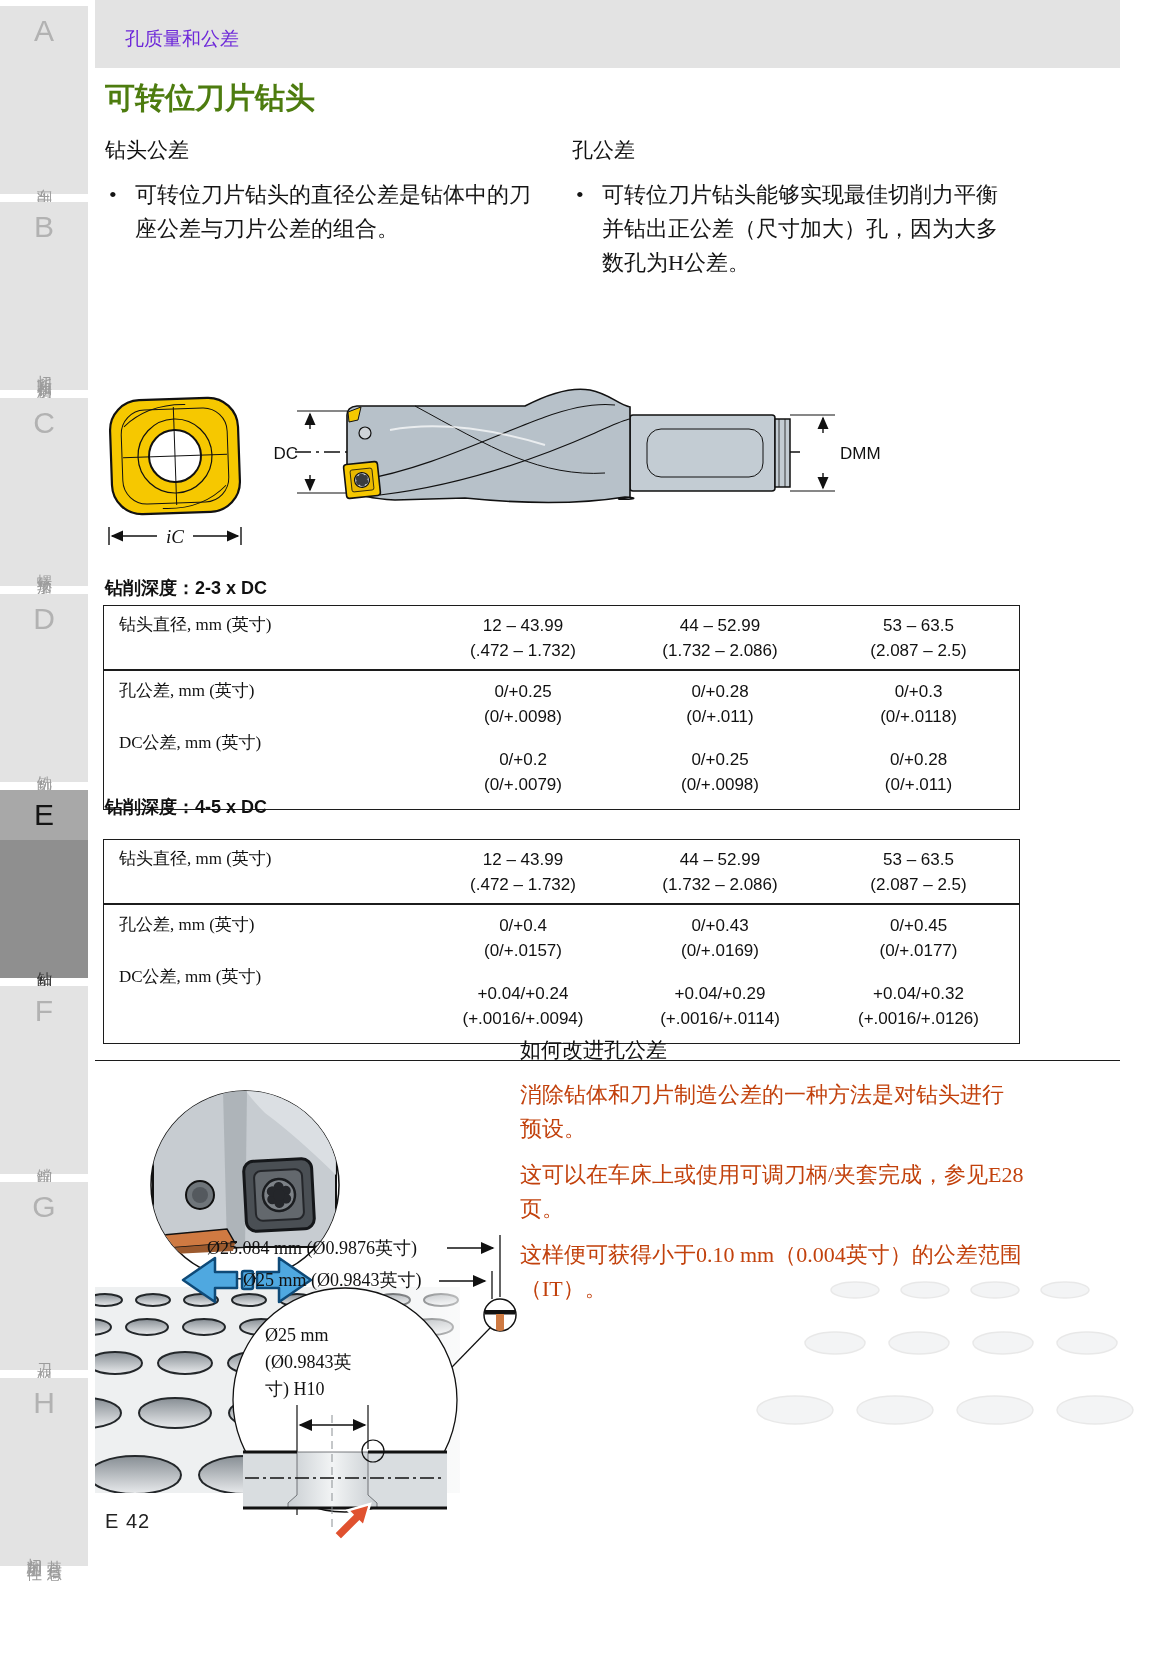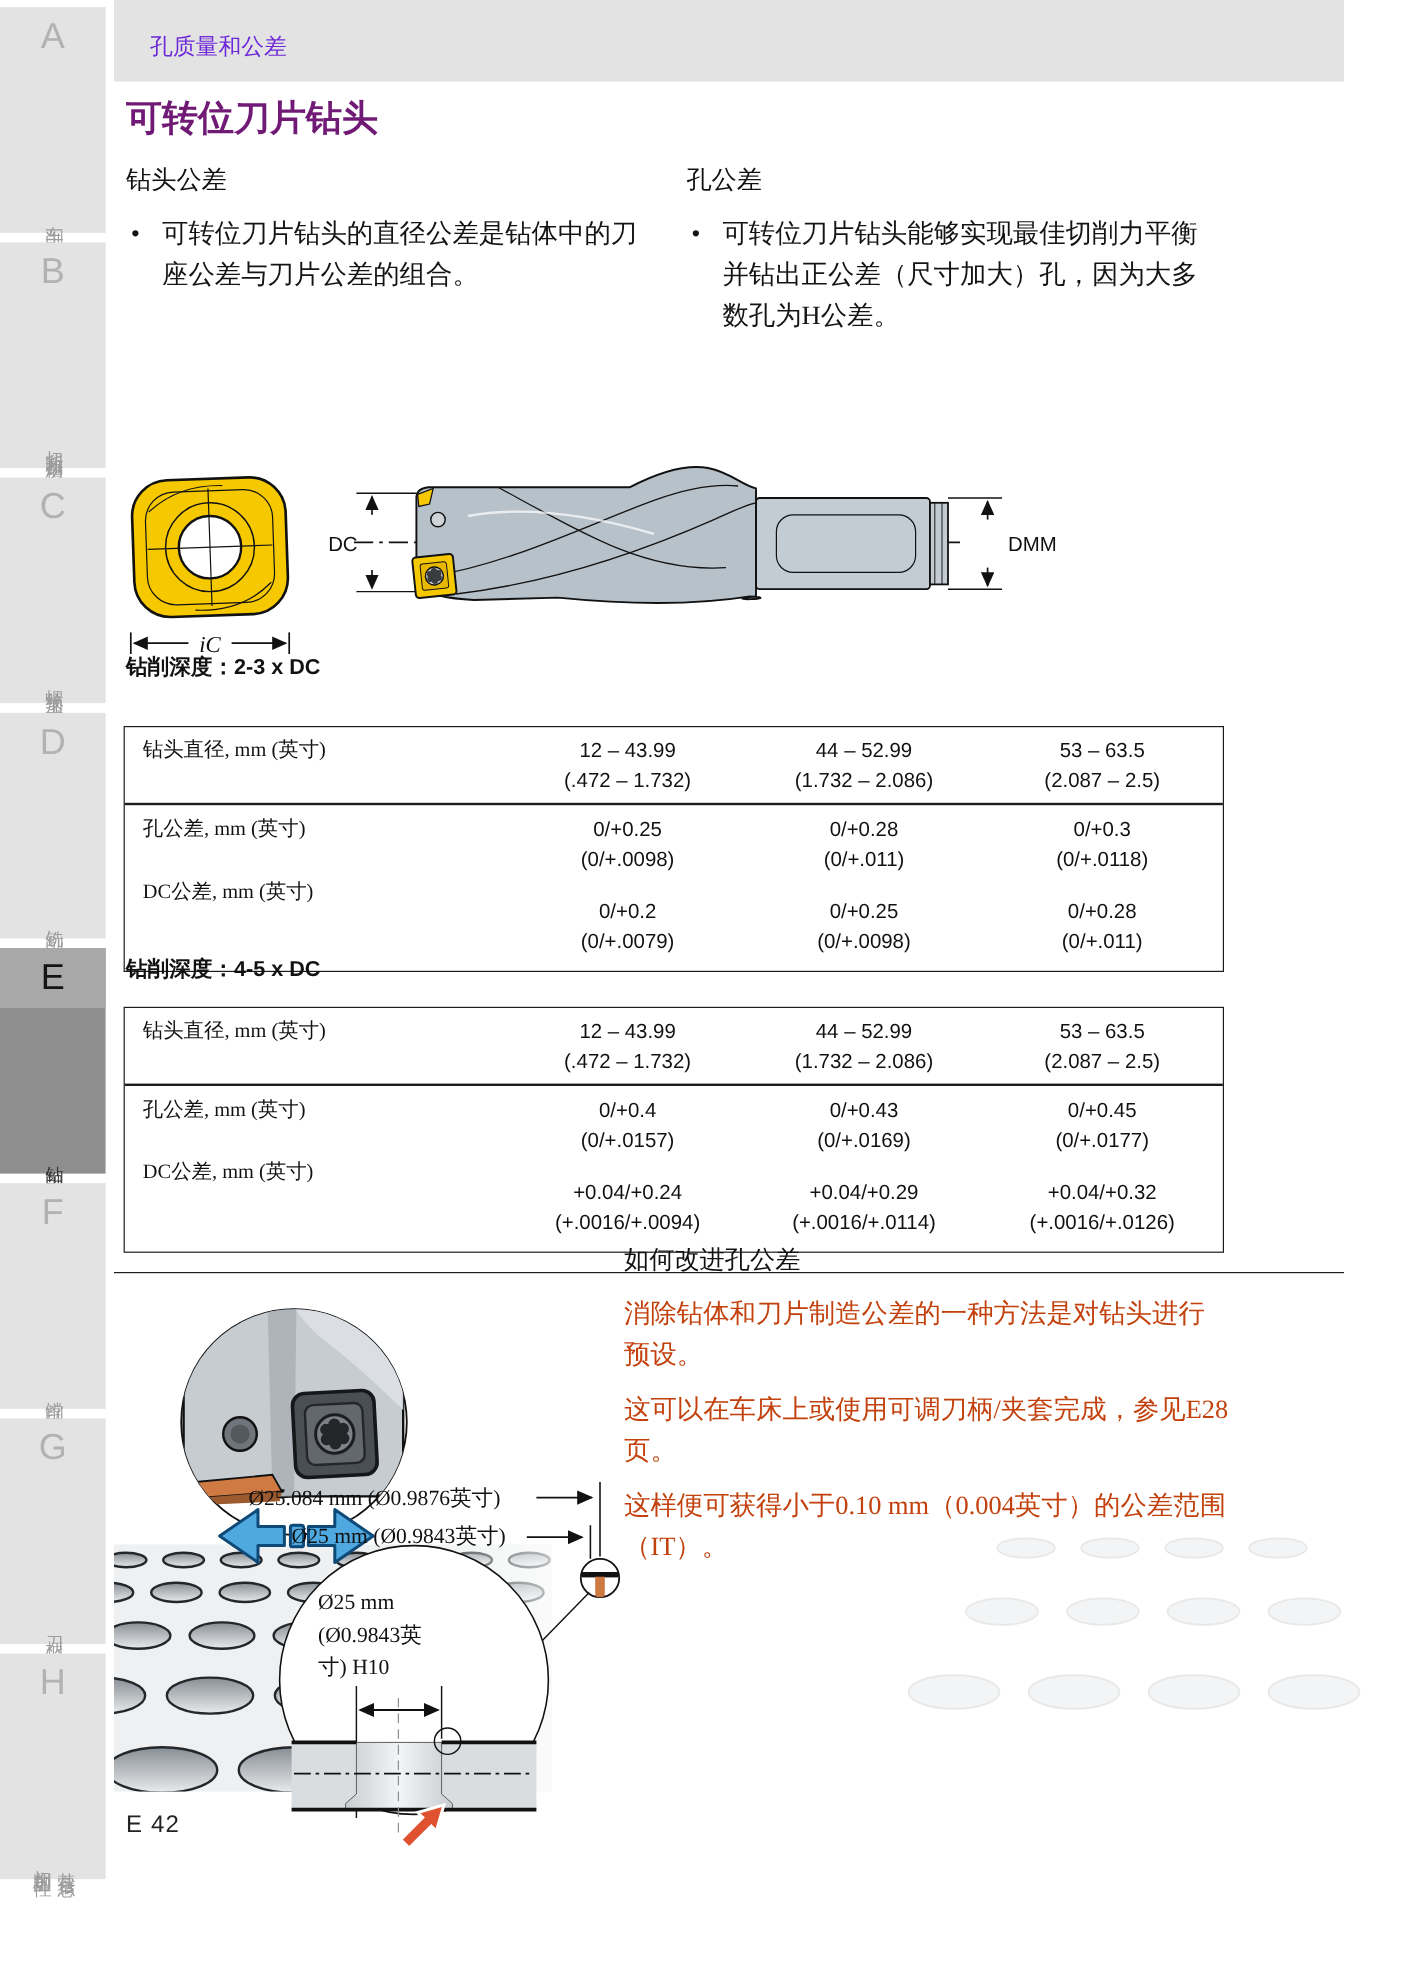--- a/index.html
+++ b/index.html
@@ -18,21 +18,21 @@
   .sb-block.active .sb-label{color:#373737;}
   .sb-label2wrap{position:absolute;bottom:10px;left:50%;transform:translateX(-50%);
             display:flex;align-items:flex-end;gap:1px;}
   .sb-label2wrap span{writing-mode:vertical-rl;font-size:15px;letter-spacing:2px;color:#9c9c9c;
             font-family:"Liberation Serif",serif;white-space:nowrap;}
 
   
   #hdrbar{position:absolute;left:95px;top:0;width:1025px;height:68px;background:#e3e3e3;}
   #hdrtext{position:absolute;left:10px;top:26px;font-size:19px;color:#6d28d9;
            font-family:Liberation Sans, sans-serif;margin-left:20px;}
-  #pagetitle{position:absolute;left:105px;top:78px;font-size:30px;font-weight:700;color:#701a75;}
+  #pagetitle{position:absolute;left:105px;top:78px;font-size:30px;font-weight:700;color:#4d7c0f;}
 
   .colhead{position:absolute;font-size:21px;font-weight:400;color:#111;}
   .bullet{position:absolute;font-family:"Liberation Serif",serif;font-size:22px;
           line-height:34px;color:#141414;padding-left:30px;}
   .bullet::before{content:"\2022";position:absolute;left:4px;top:0;}
 
   
   .tblhead{position:absolute;left:105px;font-size:18px;font-weight:700;color:#111;}
   .tbl{position:absolute;left:103px;width:917px;border:1.6px solid #1c1c1c;background:#fff;
        box-sizing:border-box;margin-top:12px;}
@@ -183,21 +183,21 @@
 
     <g>
       <line x1="695" y1="30" x2="740" y2="30" stroke="#111" stroke-width="1.2"></line>
       <line x1="695" y1="106" x2="740" y2="106" stroke="#111" stroke-width="1.2"></line>
       <line x1="728" y1="48" x2="728" y2="33" stroke="#111" stroke-width="1.4" marker-end="url(#ah)"></line>
       <line x1="728" y1="88" x2="728" y2="103" stroke="#111" stroke-width="1.4" marker-end="url(#ah)"></line>
       <text x="745" y="74" font-size="17" fill="#111">DMM</text>
     </g>
   </svg>
 
-  <div class="tblhead" style="top:544px">钻削深度：2-3 x DC</div>
+  <div class="tblhead" style="top:576px">钻削深度：2-3 x DC</div>
   <div class="tbl" style="top:593px">
     <div class="tr head">
       <div class="td label">钻头直径, mm (英寸)</div>
       <div class="td num">
         <div>12 – 43.99</div>
         <div>(.472 – 1.732)</div>
       </div>
       <div class="td num">
         <div>44 – 52.99</div>
         <div>(1.732 – 2.086)</div>

